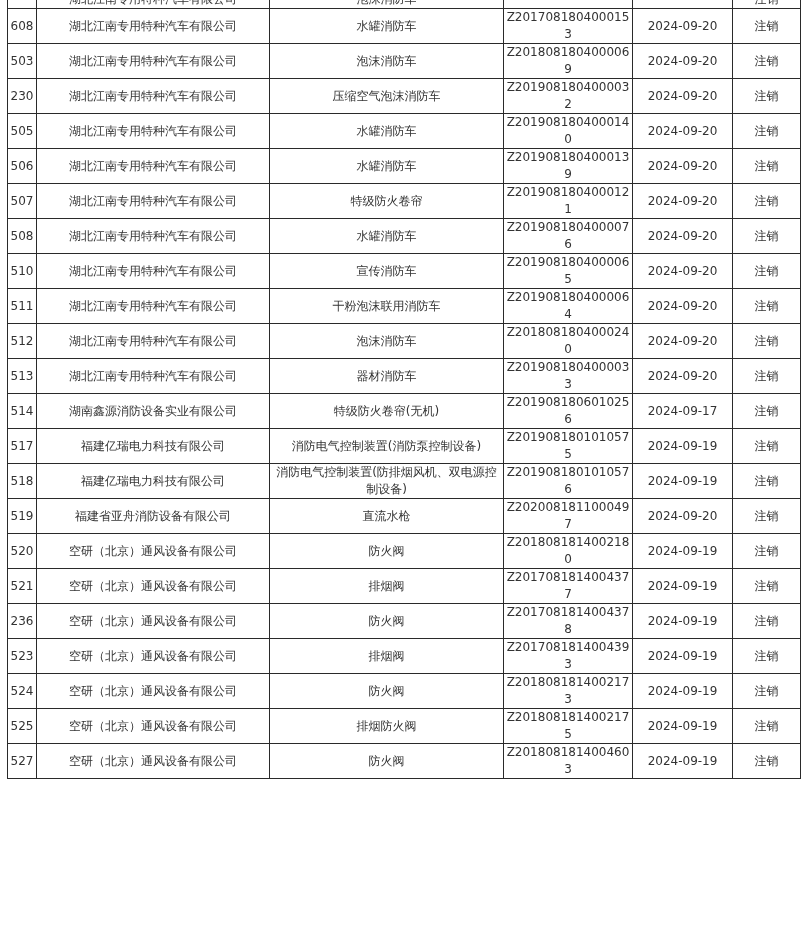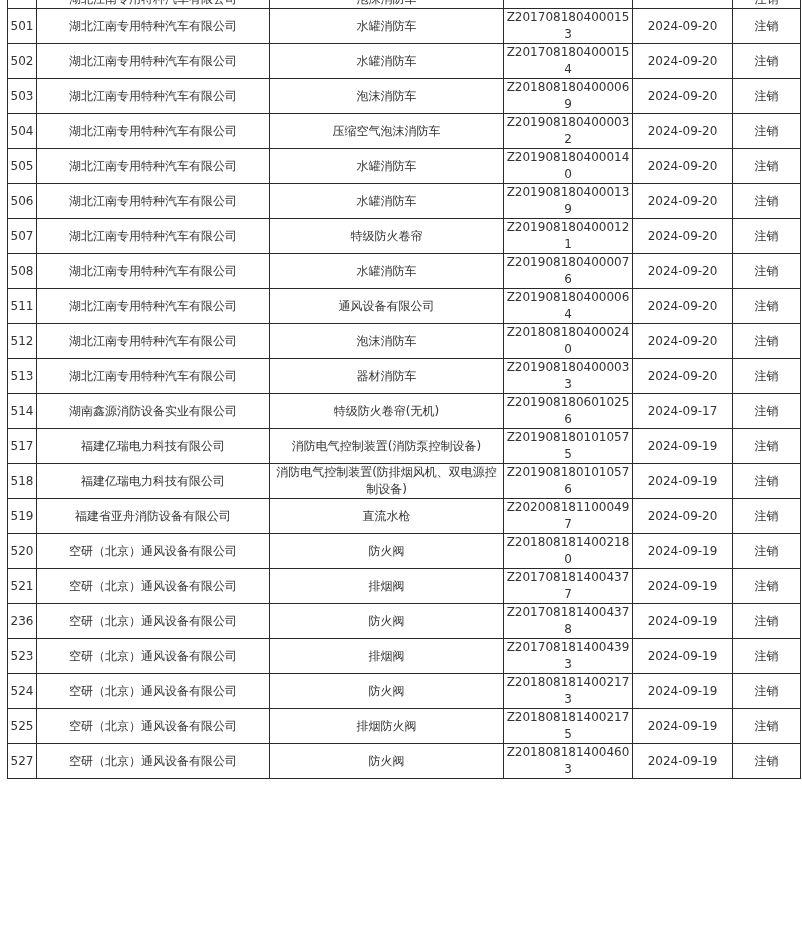--- a/index.html
+++ b/index.html
@@ -86,45 +86,37 @@
               <span class="cell-text"></span>
             </div>
           </td>
           <td>
             <div class="clip">
               <span class="cell-text">注销</span>
             </div>
           </td>
         </tr>
         <tr>
-          <td><span class="cell-text">501</span></td>
+          <td><span class="cell-text">608</span></td>
           <td><span class="cell-text">湖北江南专用特种汽车有限公司</span></td>
           <td><span class="cell-text">水罐消防车</span></td>
           <td><span class="cell-text">Z2017081804000153</span></td>
-          <td><span class="cell-text">2024-09-20</span></td>
-          <td><span class="cell-text">注销</span></td>
-        </tr>
-        <tr>
-          <td><span class="cell-text">502</span></td>
-          <td><span class="cell-text">湖北江南专用特种汽车有限公司</span></td>
-          <td><span class="cell-text">水罐消防车</span></td>
-          <td><span class="cell-text">Z2017081804000154</span></td>
           <td><span class="cell-text">2024-09-20</span></td>
           <td><span class="cell-text">注销</span></td>
         </tr>
         <tr>
           <td><span class="cell-text">503</span></td>
           <td><span class="cell-text">湖北江南专用特种汽车有限公司</span></td>
           <td><span class="cell-text">泡沫消防车</span></td>
           <td><span class="cell-text">Z2018081804000069</span></td>
           <td><span class="cell-text">2024-09-20</span></td>
           <td><span class="cell-text">注销</span></td>
         </tr>
         <tr>
-          <td><span class="cell-text">504</span></td>
+          <td><span class="cell-text">230</span></td>
           <td><span class="cell-text">湖北江南专用特种汽车有限公司</span></td>
           <td><span class="cell-text">压缩空气泡沫消防车</span></td>
           <td><span class="cell-text">Z2019081804000032</span></td>
           <td><span class="cell-text">2024-09-20</span></td>
           <td><span class="cell-text">注销</span></td>
         </tr>
         <tr>
           <td><span class="cell-text">505</span></td>
           <td><span class="cell-text">湖北江南专用特种汽车有限公司</span></td>
           <td><span class="cell-text">水罐消防车</span></td>
@@ -150,23 +142,31 @@
         </tr>
         <tr>
           <td><span class="cell-text">508</span></td>
           <td><span class="cell-text">湖北江南专用特种汽车有限公司</span></td>
           <td><span class="cell-text">水罐消防车</span></td>
           <td><span class="cell-text">Z2019081804000076</span></td>
           <td><span class="cell-text">2024-09-20</span></td>
           <td><span class="cell-text">注销</span></td>
         </tr>
         <tr>
+          <td><span class="cell-text">510</span></td>
+          <td><span class="cell-text">湖北江南专用特种汽车有限公司</span></td>
+          <td><span class="cell-text">宣传消防车</span></td>
+          <td><span class="cell-text">Z2019081804000065</span></td>
+          <td><span class="cell-text">2024-09-20</span></td>
+          <td><span class="cell-text">注销</span></td>
+        </tr>
+        <tr>
           <td><span class="cell-text">511</span></td>
           <td><span class="cell-text">湖北江南专用特种汽车有限公司</span></td>
-          <td><span class="cell-text">通风设备有限公司</span></td>
+          <td><span class="cell-text">干粉泡沫联用消防车</span></td>
           <td><span class="cell-text">Z2019081804000064</span></td>
           <td><span class="cell-text">2024-09-20</span></td>
           <td><span class="cell-text">注销</span></td>
         </tr>
         <tr>
           <td><span class="cell-text">512</span></td>
           <td><span class="cell-text">湖北江南专用特种汽车有限公司</span></td>
           <td><span class="cell-text">泡沫消防车</span></td>
           <td><span class="cell-text">Z2018081804000240</span></td>
           <td><span class="cell-text">2024-09-20</span></td>

